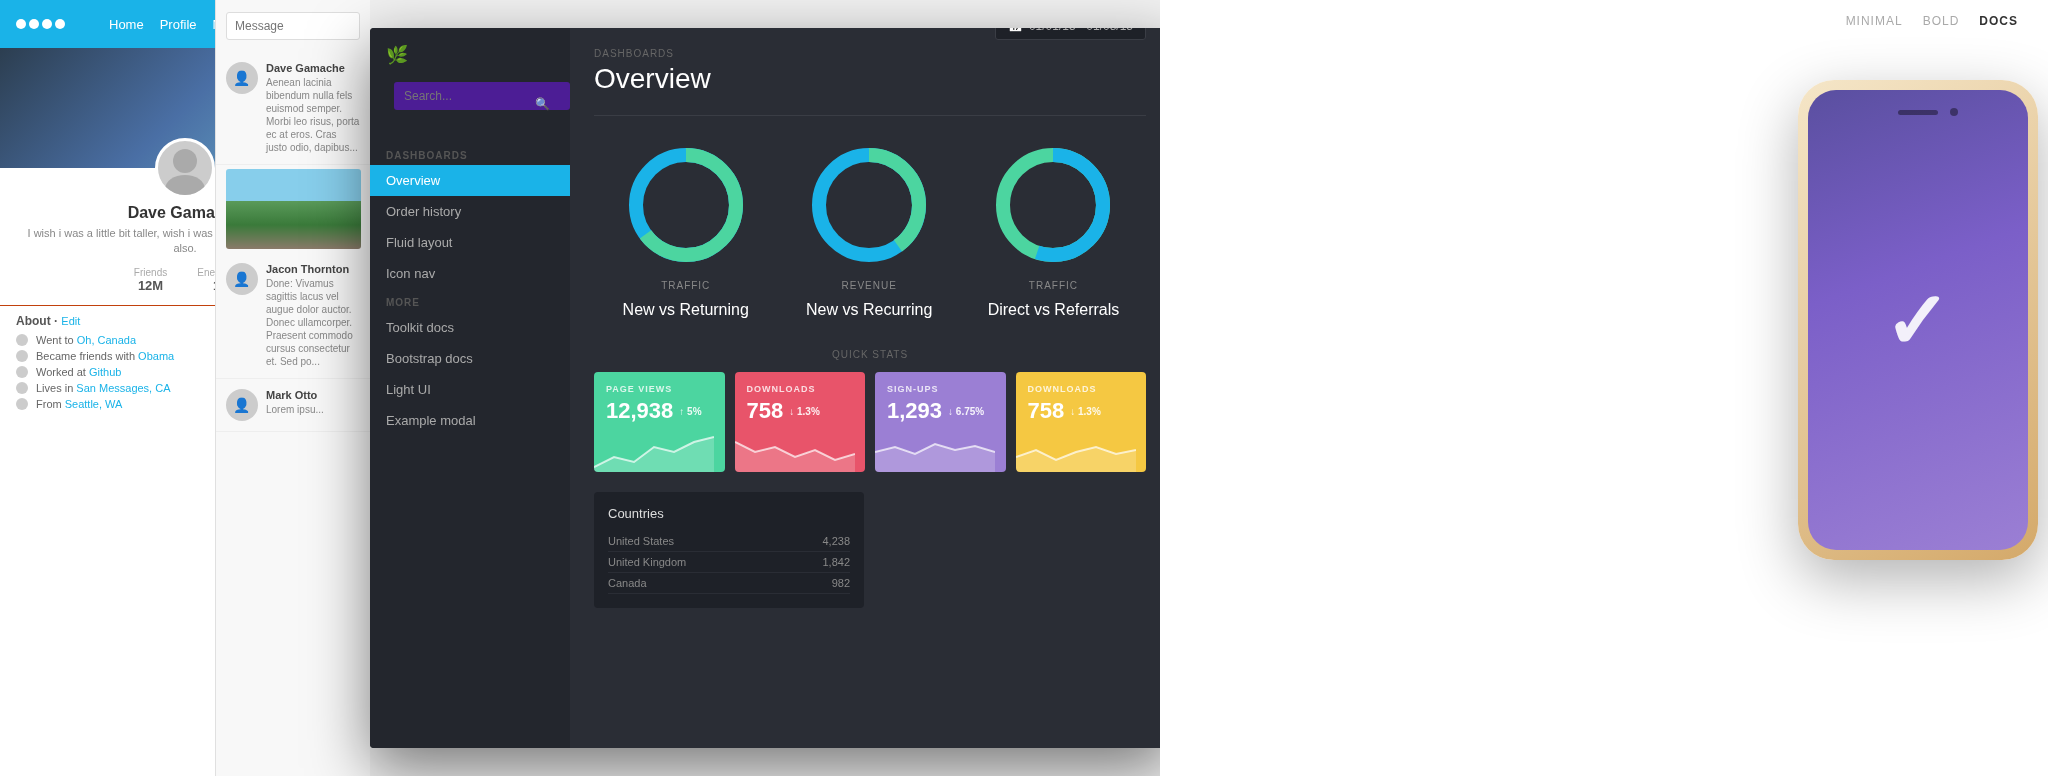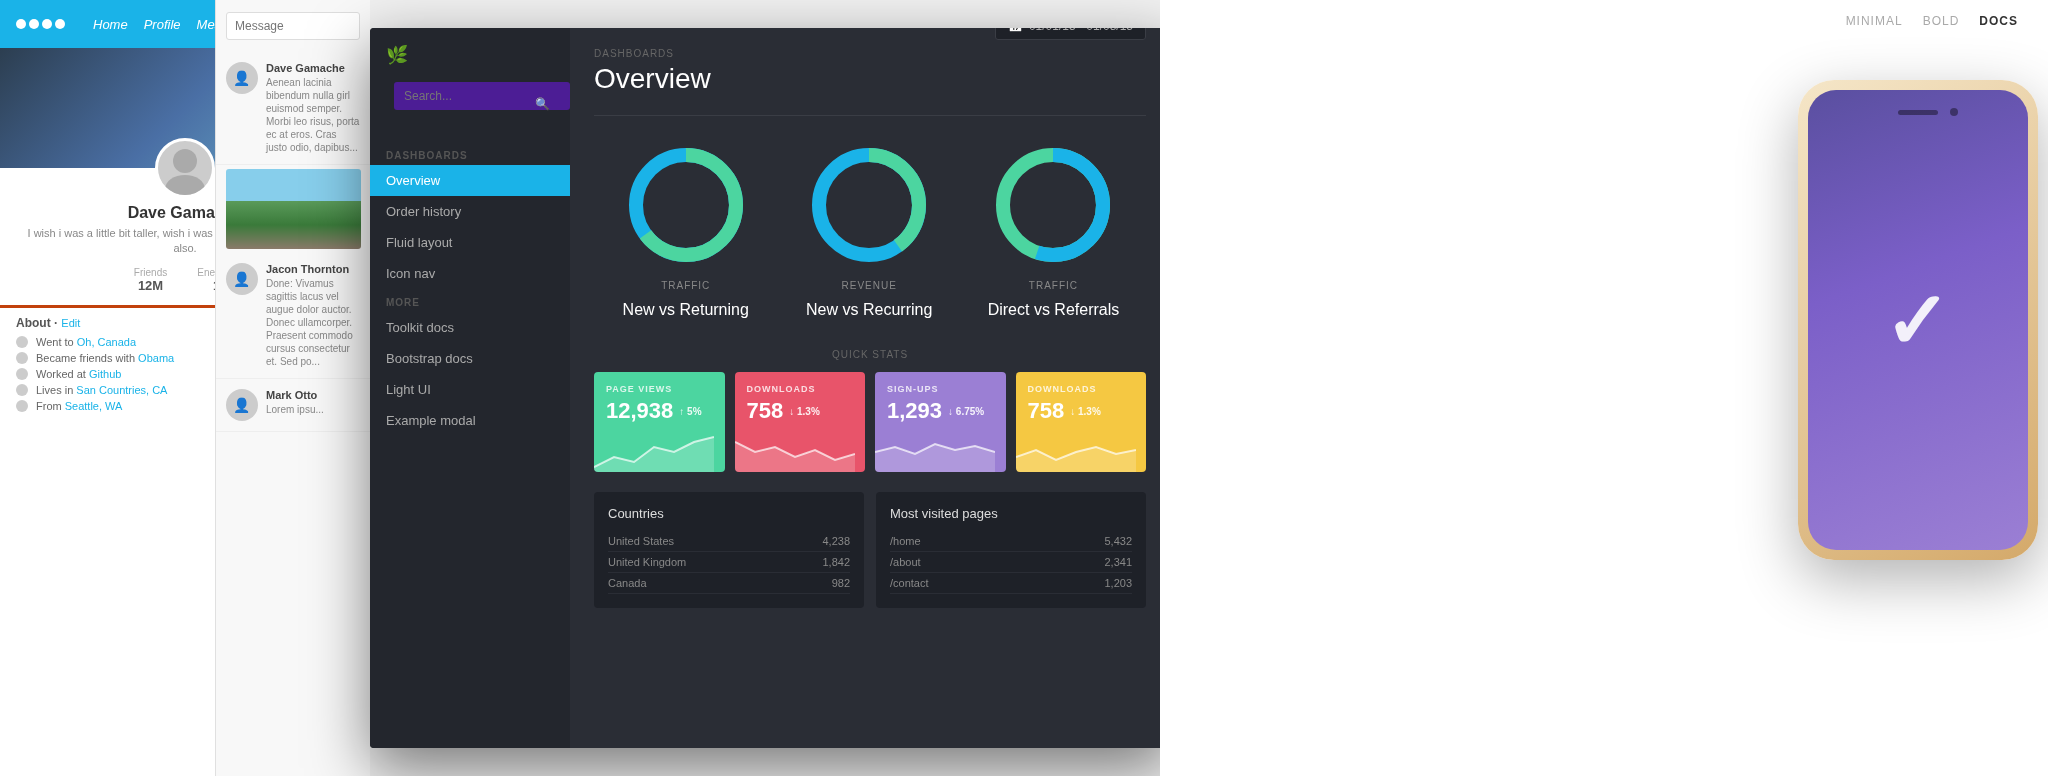--- a/index.html
+++ b/index.html
@@ -36,22 +36,21 @@
       align-items: center;
     }
     .logo-dot {
       width: 10px; height: 10px;
       border-radius: 50%;
       background: #fff;
     }
     .left-topbar nav {
       display: flex;
       gap: 16px;
-      margin-left: 8px;
-      font-style: italic;
+      margin-left: 24px;
     }
     .left-topbar nav a {
       color: #fff;
       font-size: 13px;
       text-decoration: none;
     }
 
     .profile-cover {
       width: 100%;
       height: 120px;
@@ -98,21 +97,21 @@
       margin-top: 10px;
     }
     .stat-item {
       text-align: center;
     }
     .stat-label { font-size: 10px; color: #aaa; }
     .stat-value { font-size: 13px; font-weight: 600; color: #555; }
 
     .about-section {
       padding: 8px 16px;
-      border-top: 3px solid #c2410c;
+      border-top: 1px solid #c2410c;
     }
     .about-title {
       font-size: 12px;
       font-weight: 600;
       color: #555;
       margin-bottom: 6px;
     }
     .about-title span {
       font-weight: 400;
       color: #1ab3e8;
@@ -603,38 +602,38 @@
     <div class="about-item">
       <div class="about-icon"></div>
       <span>Became friends with <span class="about-link">Obama</span></span>
     </div>
     <div class="about-item">
       <div class="about-icon"></div>
       <span>Worked at <span class="about-link">Github</span></span>
     </div>
     <div class="about-item">
       <div class="about-icon"></div>
-      <span>Lives in <span class="about-link">San Countries, CA</span></span>
+      <span>Lives in <span class="about-link">San Messages, CA</span></span>
     </div>
     <div class="about-item">
       <div class="about-icon"></div>
       <span>From <span class="about-link">Seattle, WA</span></span>
     </div>
   </div>
 </div>
 
 <div class="chat-panel">
   <div class="chat-header">
     <input class="chat-input" type="text" placeholder="Message" style="">
   </div>
   <div class="chat-item">
     <div class="chat-avatar">👤</div>
     <div class="chat-content">
       <div class="chat-name">Dave Gamache</div>
-      <div class="chat-text">Aenean lacinia bibendum nulla girl euismod semper. Morbi leo risus, porta ec at eros. Cras justo odio, dapibus...</div>
+      <div class="chat-text">Aenean lacinia bibendum nulla fels euismod semper. Morbi leo risus, porta ec at eros. Cras justo odio, dapibus...</div>
     </div>
   </div>
   <div class="chat-img"></div>
   <div class="chat-item">
     <div class="chat-avatar">👤</div>
     <div class="chat-content">
       <div class="chat-name">Jacon Thornton</div>
       <div class="chat-text">Done: Vivamus sagittis lacus vel augue dolor auctor. Donec ullamcorper. Praesent commodo cursus consectetur et. Sed po...</div>
     </div>
   </div>
@@ -773,35 +772,20 @@
         </div>
         <div class="table-row-item">
           <span>United Kingdom</span>
           <span>1,842</span>
         </div>
         <div class="table-row-item">
           <span>Canada</span>
           <span>982</span>
         </div>
       </div>
-      <div class="table-card">
-        <div class="table-card-title">Most visited pages</div>
-        <div class="table-row-item">
-          <span>/home</span>
-          <span>5,432</span>
-        </div>
-        <div class="table-row-item">
-          <span>/about</span>
-          <span>2,341</span>
-        </div>
-        <div class="table-row-item">
-          <span>/contact</span>
-          <span>1,203</span>
-        </div>
-      </div>
     </div>
   </div>
 </div>
 
 <div class="right-panel">
   <div class="right-topnav">
     <a>MINIMAL</a>
     <a>BOLD</a>
     <a class="active">DOCS</a>
   </div>

